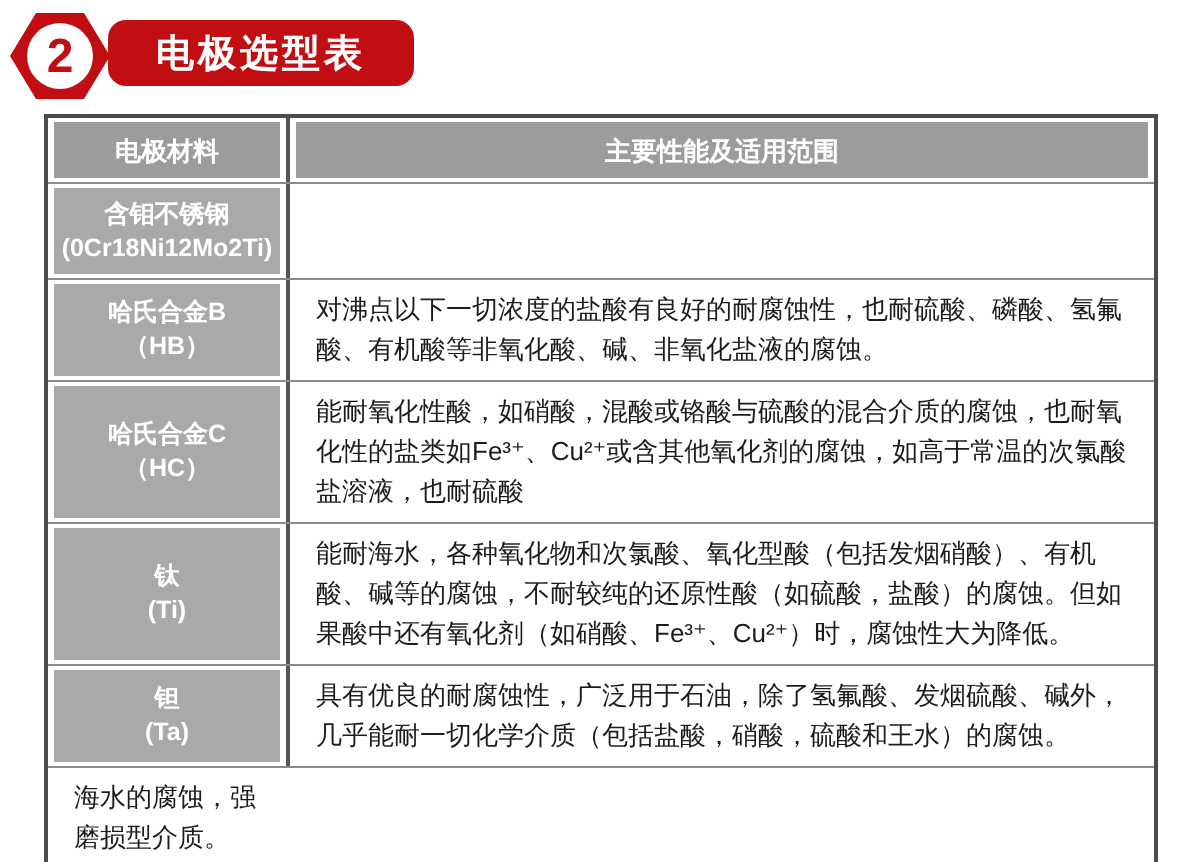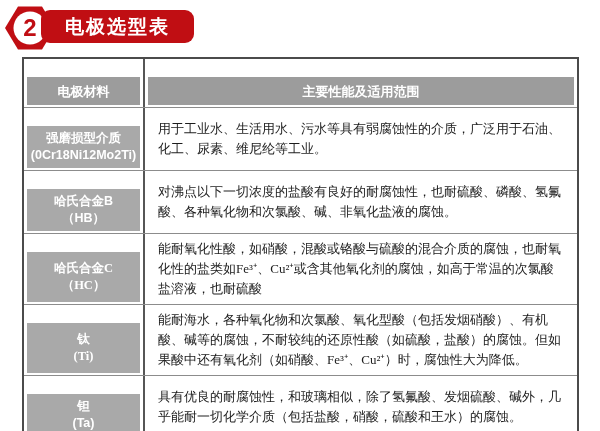--- a/index.html
+++ b/index.html
@@ -16,21 +16,21 @@
     position:relative;
     background:#ffffff;
     font-family:"Liberation Sans","DejaVu Sans",sans-serif;
     overflow:hidden;
   }
   
   .badge{
     position:absolute;left:4px;top:3px;width:52px;height:50px;
   }
   .title-banner{
-    position:absolute;left:41px;top:10px;width:153px;height:33px;
+    position:absolute;left:54px;top:10px;width:153px;height:33px;
     background:var(--red);
     border-radius:9px;
     display:flex;align-items:center;justify-content:center;
     color:#ffffff;font-size:19px;font-weight:bold;letter-spacing:2px;
   }
   
   .etable{
     position:absolute;left:22px;top:57px;width:557px;
     border:2px solid var(--border_dark);
     background:#ffffff;
@@ -51,21 +51,20 @@
     flex:1;
     background:var(--cell_gray);
     color:#ffffff;
     font-weight:bold;
     font-size:12.5px;
     line-height:17px;
     display:flex;align-items:center;justify-content:center;
     text-align:center;
     white-space:pre-line;
     padding:4px 1px;
-    margin-top:16px;
   }
   .header-row .gray-box{
     background:var(--header_gray);
     font-size:13px;
     min-height:28px;
   }
   .desc-cell{
     background:#ffffff;
     padding:2px 3px;
     display:flex;
@@ -73,21 +72,21 @@
   .desc-text{
     flex:1;
     display:flex;align-items:center;
     font-size:13px;
     line-height:20px;
     color:var(--text_dark);
     padding:3px 8px 3px 10px;
   }
   .header-row .desc-cell .gray-box{padding:4px 6px;}
   .r-2l{min-height:48px;}
-  .r-3l{min-height:68px;font-family:Liberation Serif, serif;}
+  .r-3l{min-height:68px;}
   .r-1l{min-height:26px;}
 </style>
 </head>
 <body>
 
 <svg class="badge" viewBox="0 0 52 50" aria-hidden="true">
   <polygon points="1,25 14,3.5 38,3.5 51,25 38,46.5 14,46.5" fill="#c00e13"></polygon>
   <circle cx="26" cy="25" r="16.5" fill="#ffffff"></circle>
   <text x="26" y="33" text-anchor="middle" font-size="24" font-weight="bold" fill="#c00e13" font-family="Liberation Sans, DejaVu Sans, sans-serif">2</text>
 </svg>
@@ -102,35 +101,32 @@
     <div class="mat-cell">
       <div class="gray-box">电极材料</div>
     </div>
     <div class="desc-cell">
       <div class="gray-box">主要性能及适用范围</div>
     </div>
   </div>
 
   <div class="row r-2l">
     <div class="mat-cell">
-      <div class="gray-box">强磨损型介质
+      <div class="gray-box">含钼不锈钢
 (0Cr18Ni12Mo2Ti)</div>
-    </div>
-    <div class="desc-cell">
-      <div class="desc-text">用于工业水、生活用水、污水等具有弱腐蚀性的介质，广泛用于石油、化工、尿素、维尼纶等工业。</div>
     </div>
   </div>
 
   <div class="row r-2l">
     <div class="mat-cell">
       <div class="gray-box">哈氏合金B
 （HB）</div>
     </div>
     <div class="desc-cell">
-      <div class="desc-text">对沸点以下一切浓度的盐酸有良好的耐腐蚀性，也耐硫酸、磷酸、氢氟酸、各种氧化物和次氯酸、碱、非氧化盐液的腐蚀。</div>
+      <div class="desc-text">对沸点以下一切浓度的盐酸有良好的耐腐蚀性，也耐硫酸、磷酸、氢氟酸、有机酸等非氧化酸、碱、非氧化盐液的腐蚀。</div>
     </div>
   </div>
 
   <div class="row r-3l">
     <div class="mat-cell">
       <div class="gray-box">哈氏合金C
 （HC）</div>
     </div>
     <div class="desc-cell">
       <div class="desc-text">能耐氧化性酸，如硝酸，混酸或铬酸与硫酸的混合介质的腐蚀，也耐氧化性的盐类如Fe³⁺、Cu²⁺或含其他氧化剂的腐蚀，如高于常温的次氯酸盐溶液，也耐硫酸</div>
@@ -146,21 +142,21 @@
       <div class="desc-text">能耐海水，各种氧化物和次氯酸、氧化型酸（包括发烟硝酸）、有机酸、碱等的腐蚀，不耐较纯的还原性酸（如硫酸，盐酸）的腐蚀。但如果酸中还有氧化剂（如硝酸、Fe³⁺、Cu²⁺）时，腐蚀性大为降低。</div>
     </div>
   </div>
 
   <div class="row r-2l">
     <div class="mat-cell">
       <div class="gray-box">钽
 (Ta)</div>
     </div>
     <div class="desc-cell">
-      <div class="desc-text">具有优良的耐腐蚀性，和玻璃相似，除了氢氟酸、发烟硫酸、碱外，几乎能耐一切化学介质（包括盐酸，硝酸，硫酸和王水）的腐蚀。</div>
+      <div class="desc-text">具有优良的耐腐蚀性，广泛用于石油，除了氢氟酸、发烟硫酸、碱外，几乎能耐一切化学介质（包括盐酸，硝酸，硫酸和王水）的腐蚀。</div>
     </div>
   </div>
 
   <div class="row r-1l">
     <div class="desc-cell">
       <div class="desc-text">海水的腐蚀，强磨损型介质。</div>
     </div>
   </div>
 
   <div class="row r-1l">

